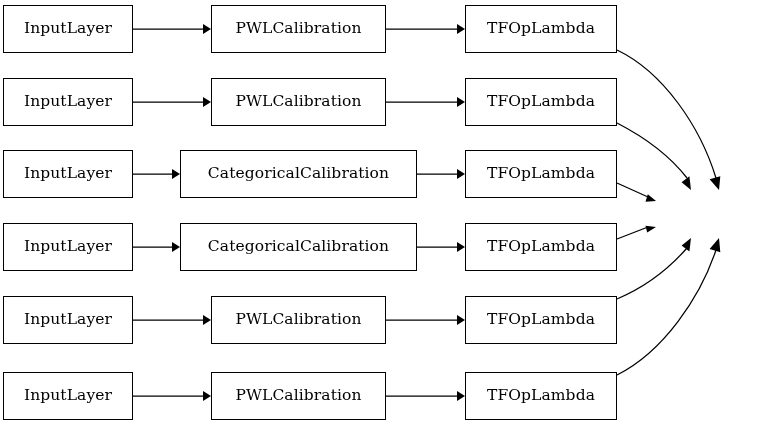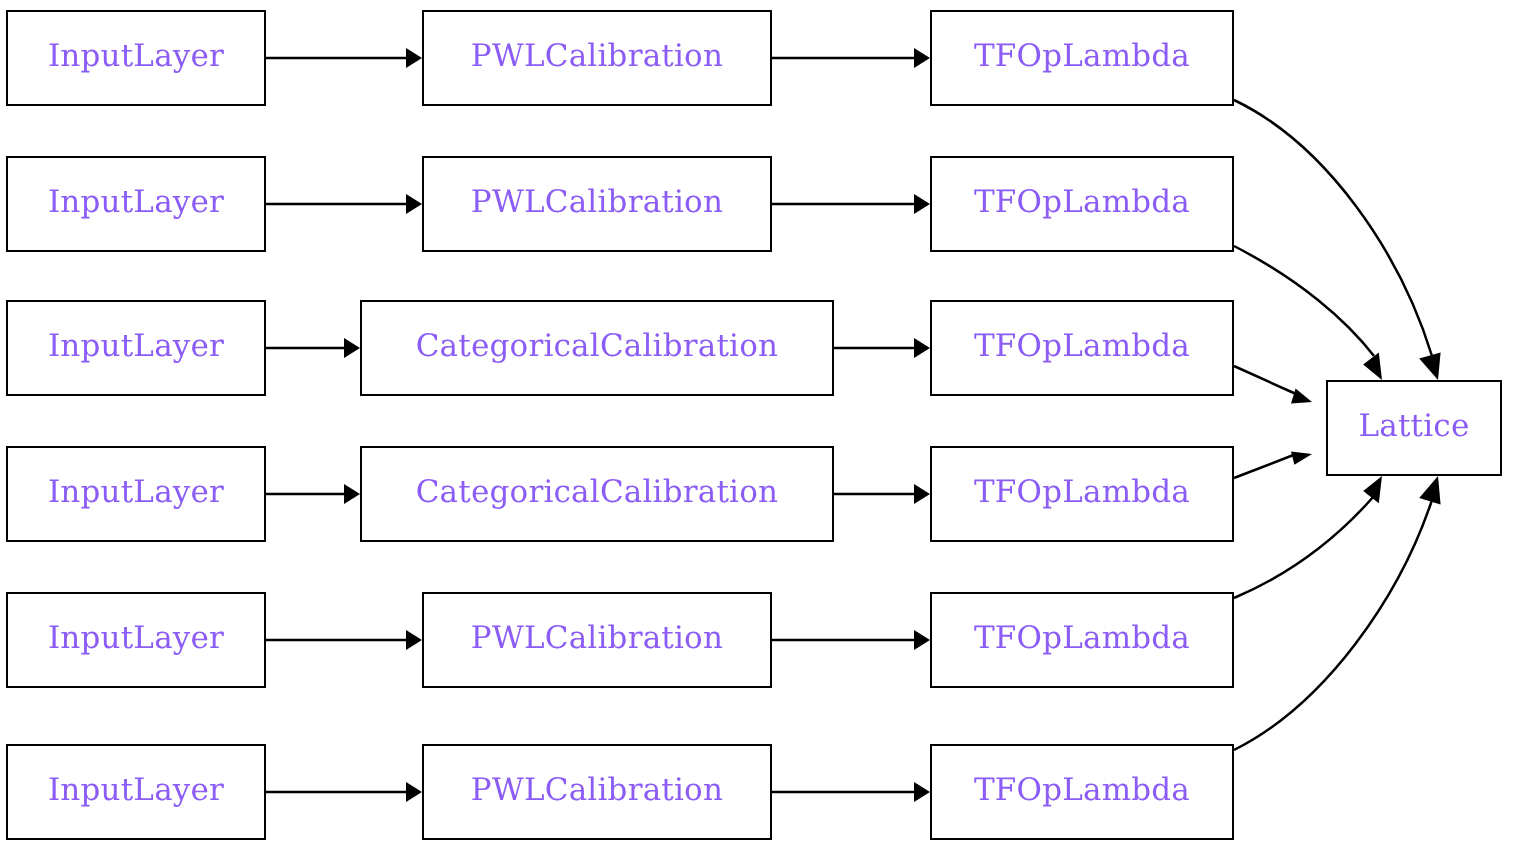--- a/index.html
+++ b/index.html
@@ -16,21 +16,21 @@
     font-family: "DejaVu Serif", "Liberation Serif", serif;
   }
   .node {
     position: absolute;
     box-sizing: border-box;
     border: 1.6px solid #000000;
     background: #ffffff;
     display: flex;
     align-items: center;
     justify-content: center;
-    color: #8b5cf6;
+    color: #000000;
     font-size: 15.5px;
     line-height: 1;
     letter-spacing: 0.1px;
     white-space: nowrap;
     z-index: 2;
   }
   #edges {
     position: absolute;
     left: 0;
     top: 0;
@@ -188,17 +188,14 @@
   <div class="node" style="left:3px; top:372px; width:130px; height:48px;">
     <span>InputLayer</span>
   </div>
   <div class="node" style="left:211px; top:372px; width:175px; height:48px;">
     <span>PWLCalibration</span>
   </div>
   <div class="node" style="left:465px; top:372px; width:152px; height:48px;">
     <span>TFOpLambda</span>
   </div>
 
-  <div class="node" style="left:663px; top:190px; width:88px; height:48px;">
-    <span>Lattice</span>
-  </div>
 
 </div>
 
 </body></html>

